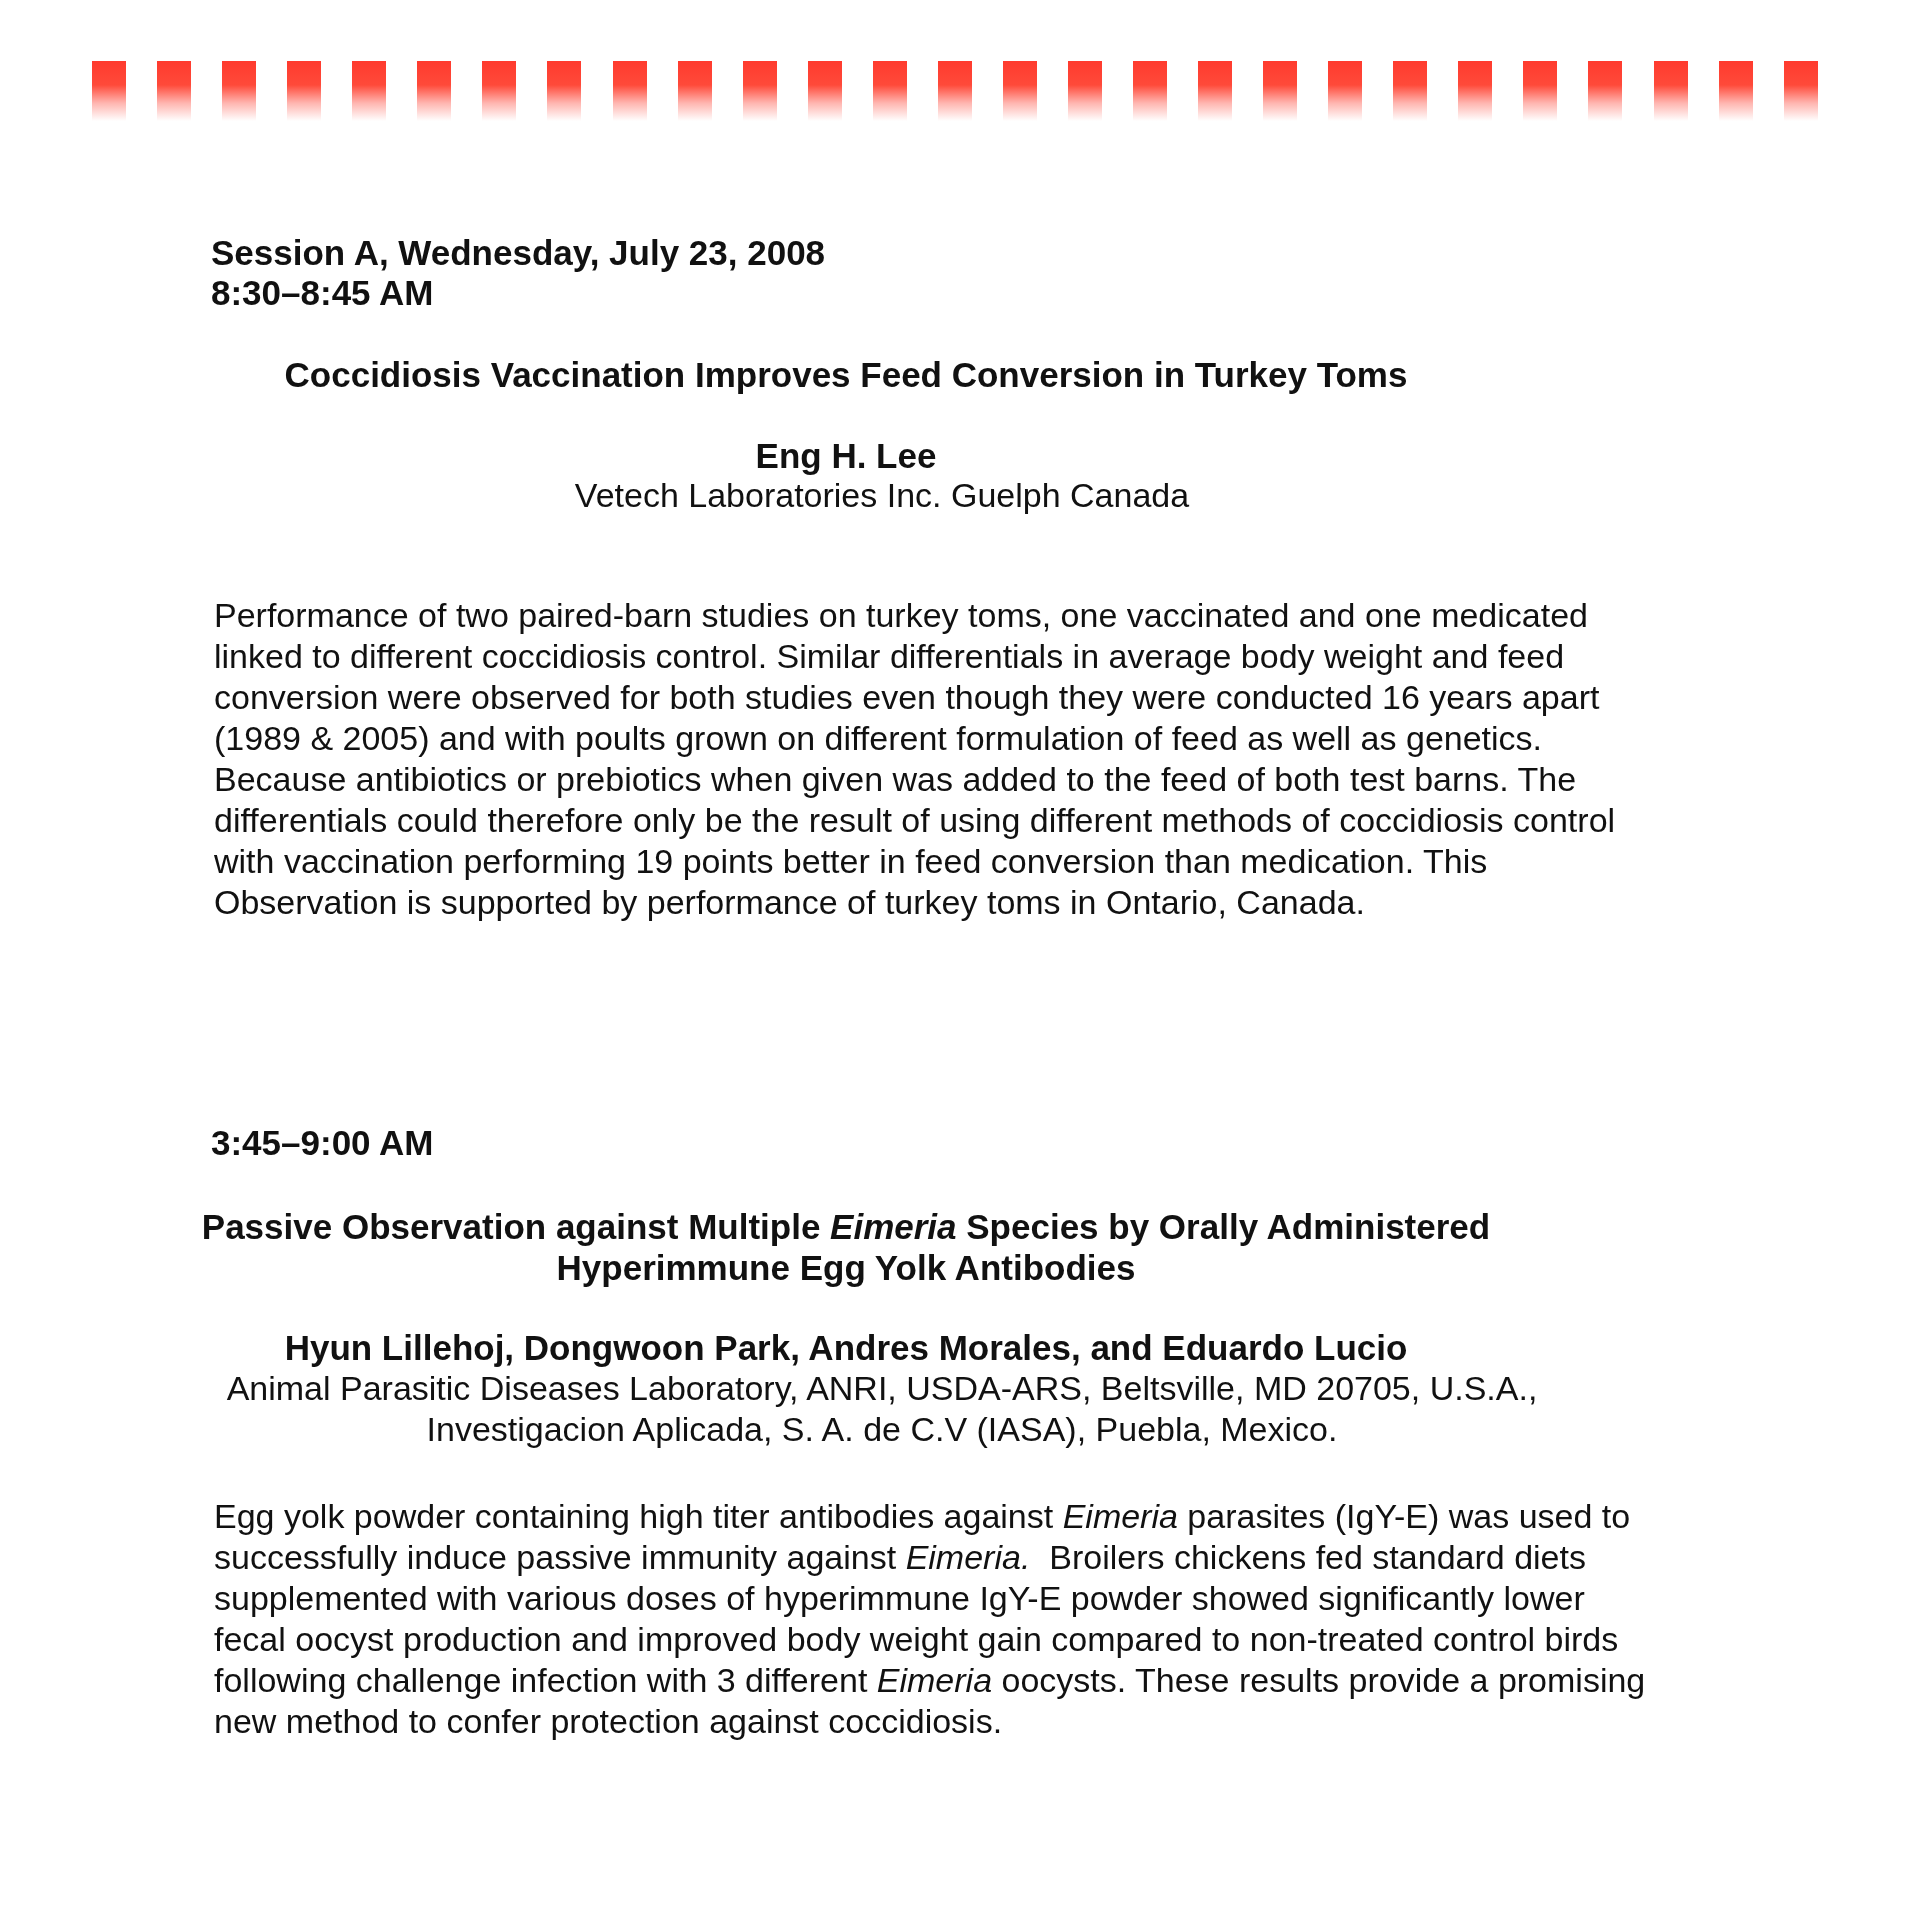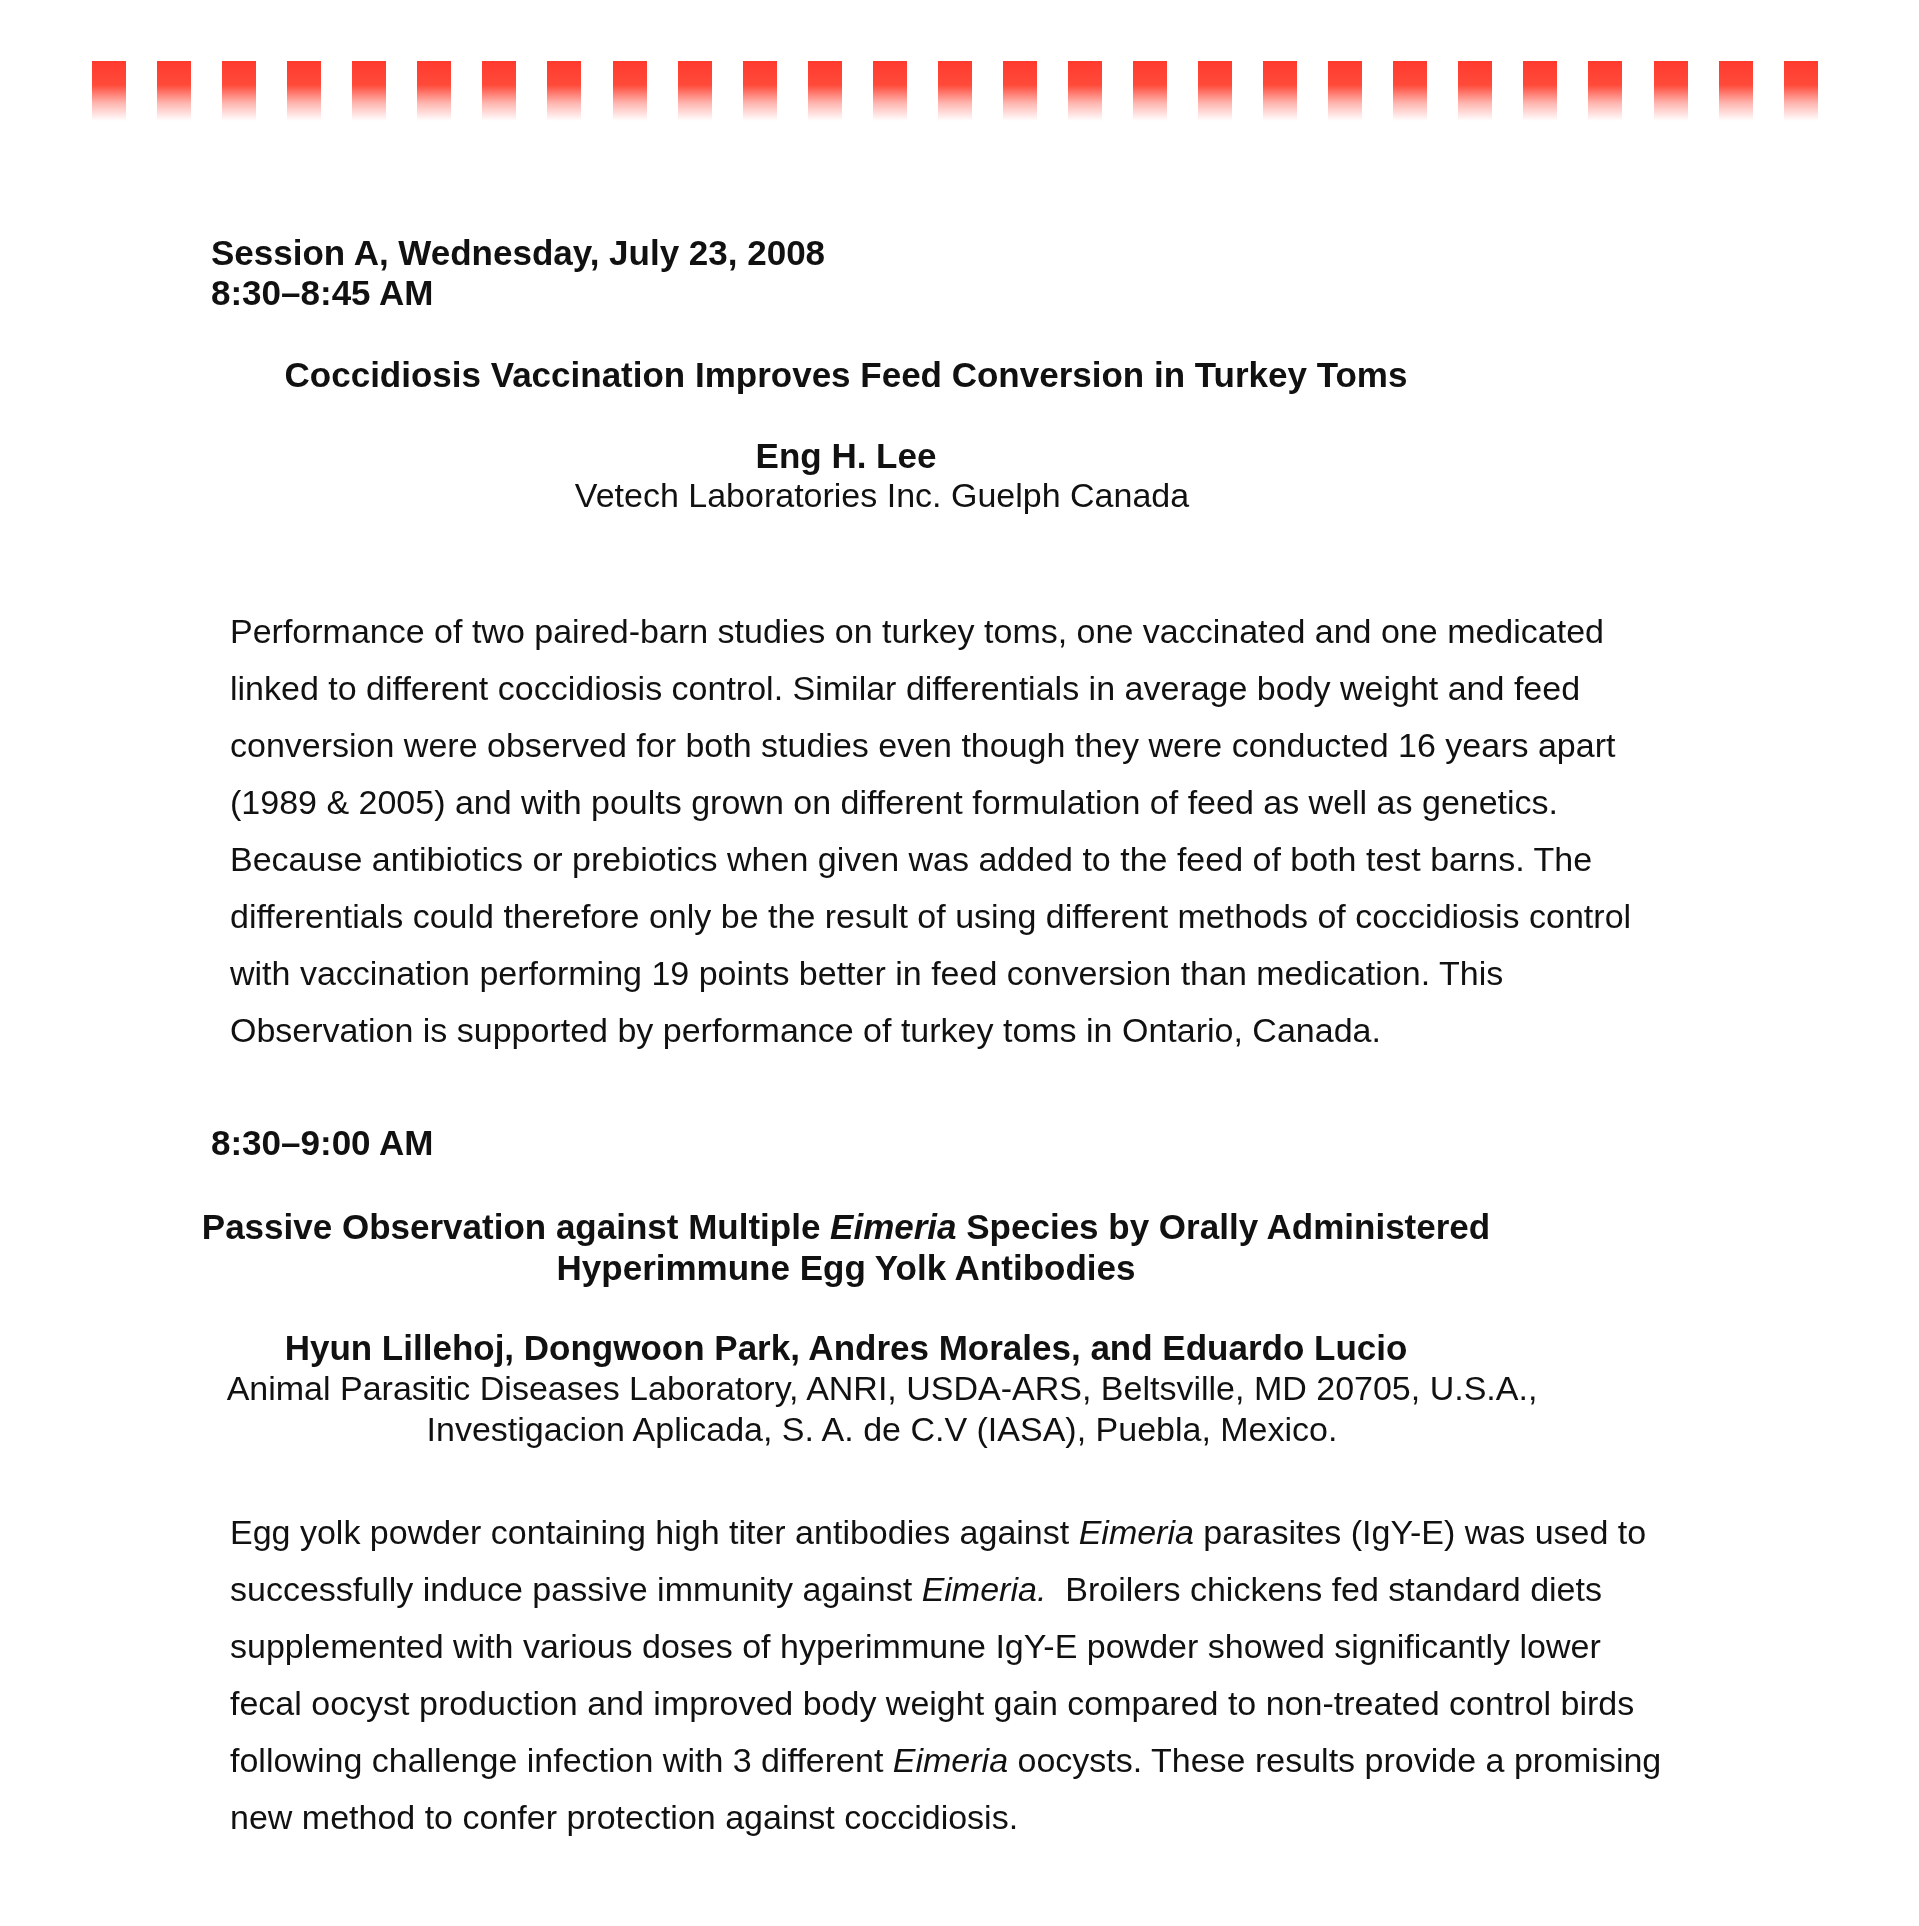--- a/index.html
+++ b/index.html
@@ -6,21 +6,21 @@
   body { width:1920px; height:2495px; position:relative; overflow:hidden; font-family:"Liberation Sans", sans-serif; color:#111; }
   .bars { position:absolute; left:92px; top:61px; width:1726px; height:62px; display:flex; justify-content:space-between; }
   .bar { width:34px; height:60px; background:linear-gradient(to bottom, #ff3a2e 0%, #ff4a3a 40%, rgba(255,120,110,0.55) 70%, rgba(255,255,255,0) 100%); }
   .abs { position:absolute; }
   .session { left:211px; top:233px; font-weight:bold; font-size:35px; line-height:40px; }
   .center { left:0; width:1692px; text-align:center; }
   .title { font-weight:bold; font-size:35px; line-height:41px; }
   .author { font-weight:bold; font-size:35px; line-height:41px; }
   .affil { font-size:34px; line-height:41px;padding-left:36px; }
   .abstract { left:214px; width:1502px; font-size:34px; line-height:41px; }
-  .abstract p { margin:16px; }
+  .abstract p { margin:0; }
   em { font-style:italic; }
 </style>
 </head>
 <body>
 
 <div class="bars">
   <div class="bar"></div>
     <div class="bar"></div>
     <div class="bar"></div>
     <div class="bar"></div>
@@ -62,21 +62,21 @@
   <p>Performance of two paired-barn studies on turkey toms, one vaccinated and one medicated</p>
   <p>linked to different coccidiosis control. Similar differentials in average body weight and feed</p>
   <p>conversion were observed for both studies even though they were conducted 16 years apart</p>
   <p>(1989 &amp; 2005) and  with poults grown on different formulation of feed as well as genetics.</p>
   <p>Because antibiotics or prebiotics when given was added to the feed of both test barns. The</p>
   <p>differentials could therefore only be the result of using different methods of coccidiosis control</p>
   <p>with vaccination performing 19 points better in feed conversion than medication. This</p>
   <p>Observation is supported by performance of turkey toms in Ontario, Canada.</p>
 </div>
 
-<div class="abs session" style="top:1123px;">8:30–9:00 AM</div>
+<div class="abs session" style="top:1123px;">3:45–9:00 AM</div>
 
 <div class="abs center title" style="top:1206px;">
   <div><span>Passive Observation against Multiple </span><em>Eimeria</em><span> Species by Orally Administered</span></div>
   <div>Hyperimmune Egg Yolk Antibodies</div>
 </div>
 
 <div class="abs center author" style="top:1327px;">Hyun Lillehoj,  Dongwoon Park,  Andres Morales,  and Eduardo Lucio</div>
 <div class="abs center affil" style="top:1368px;">
   <div>Animal Parasitic Diseases Laboratory, ANRI, USDA-ARS, Beltsville, MD 20705, U.S.A.,</div>
   <div>Investigacion Aplicada, S. A. de C.V (IASA), Puebla, Mexico.</div>

